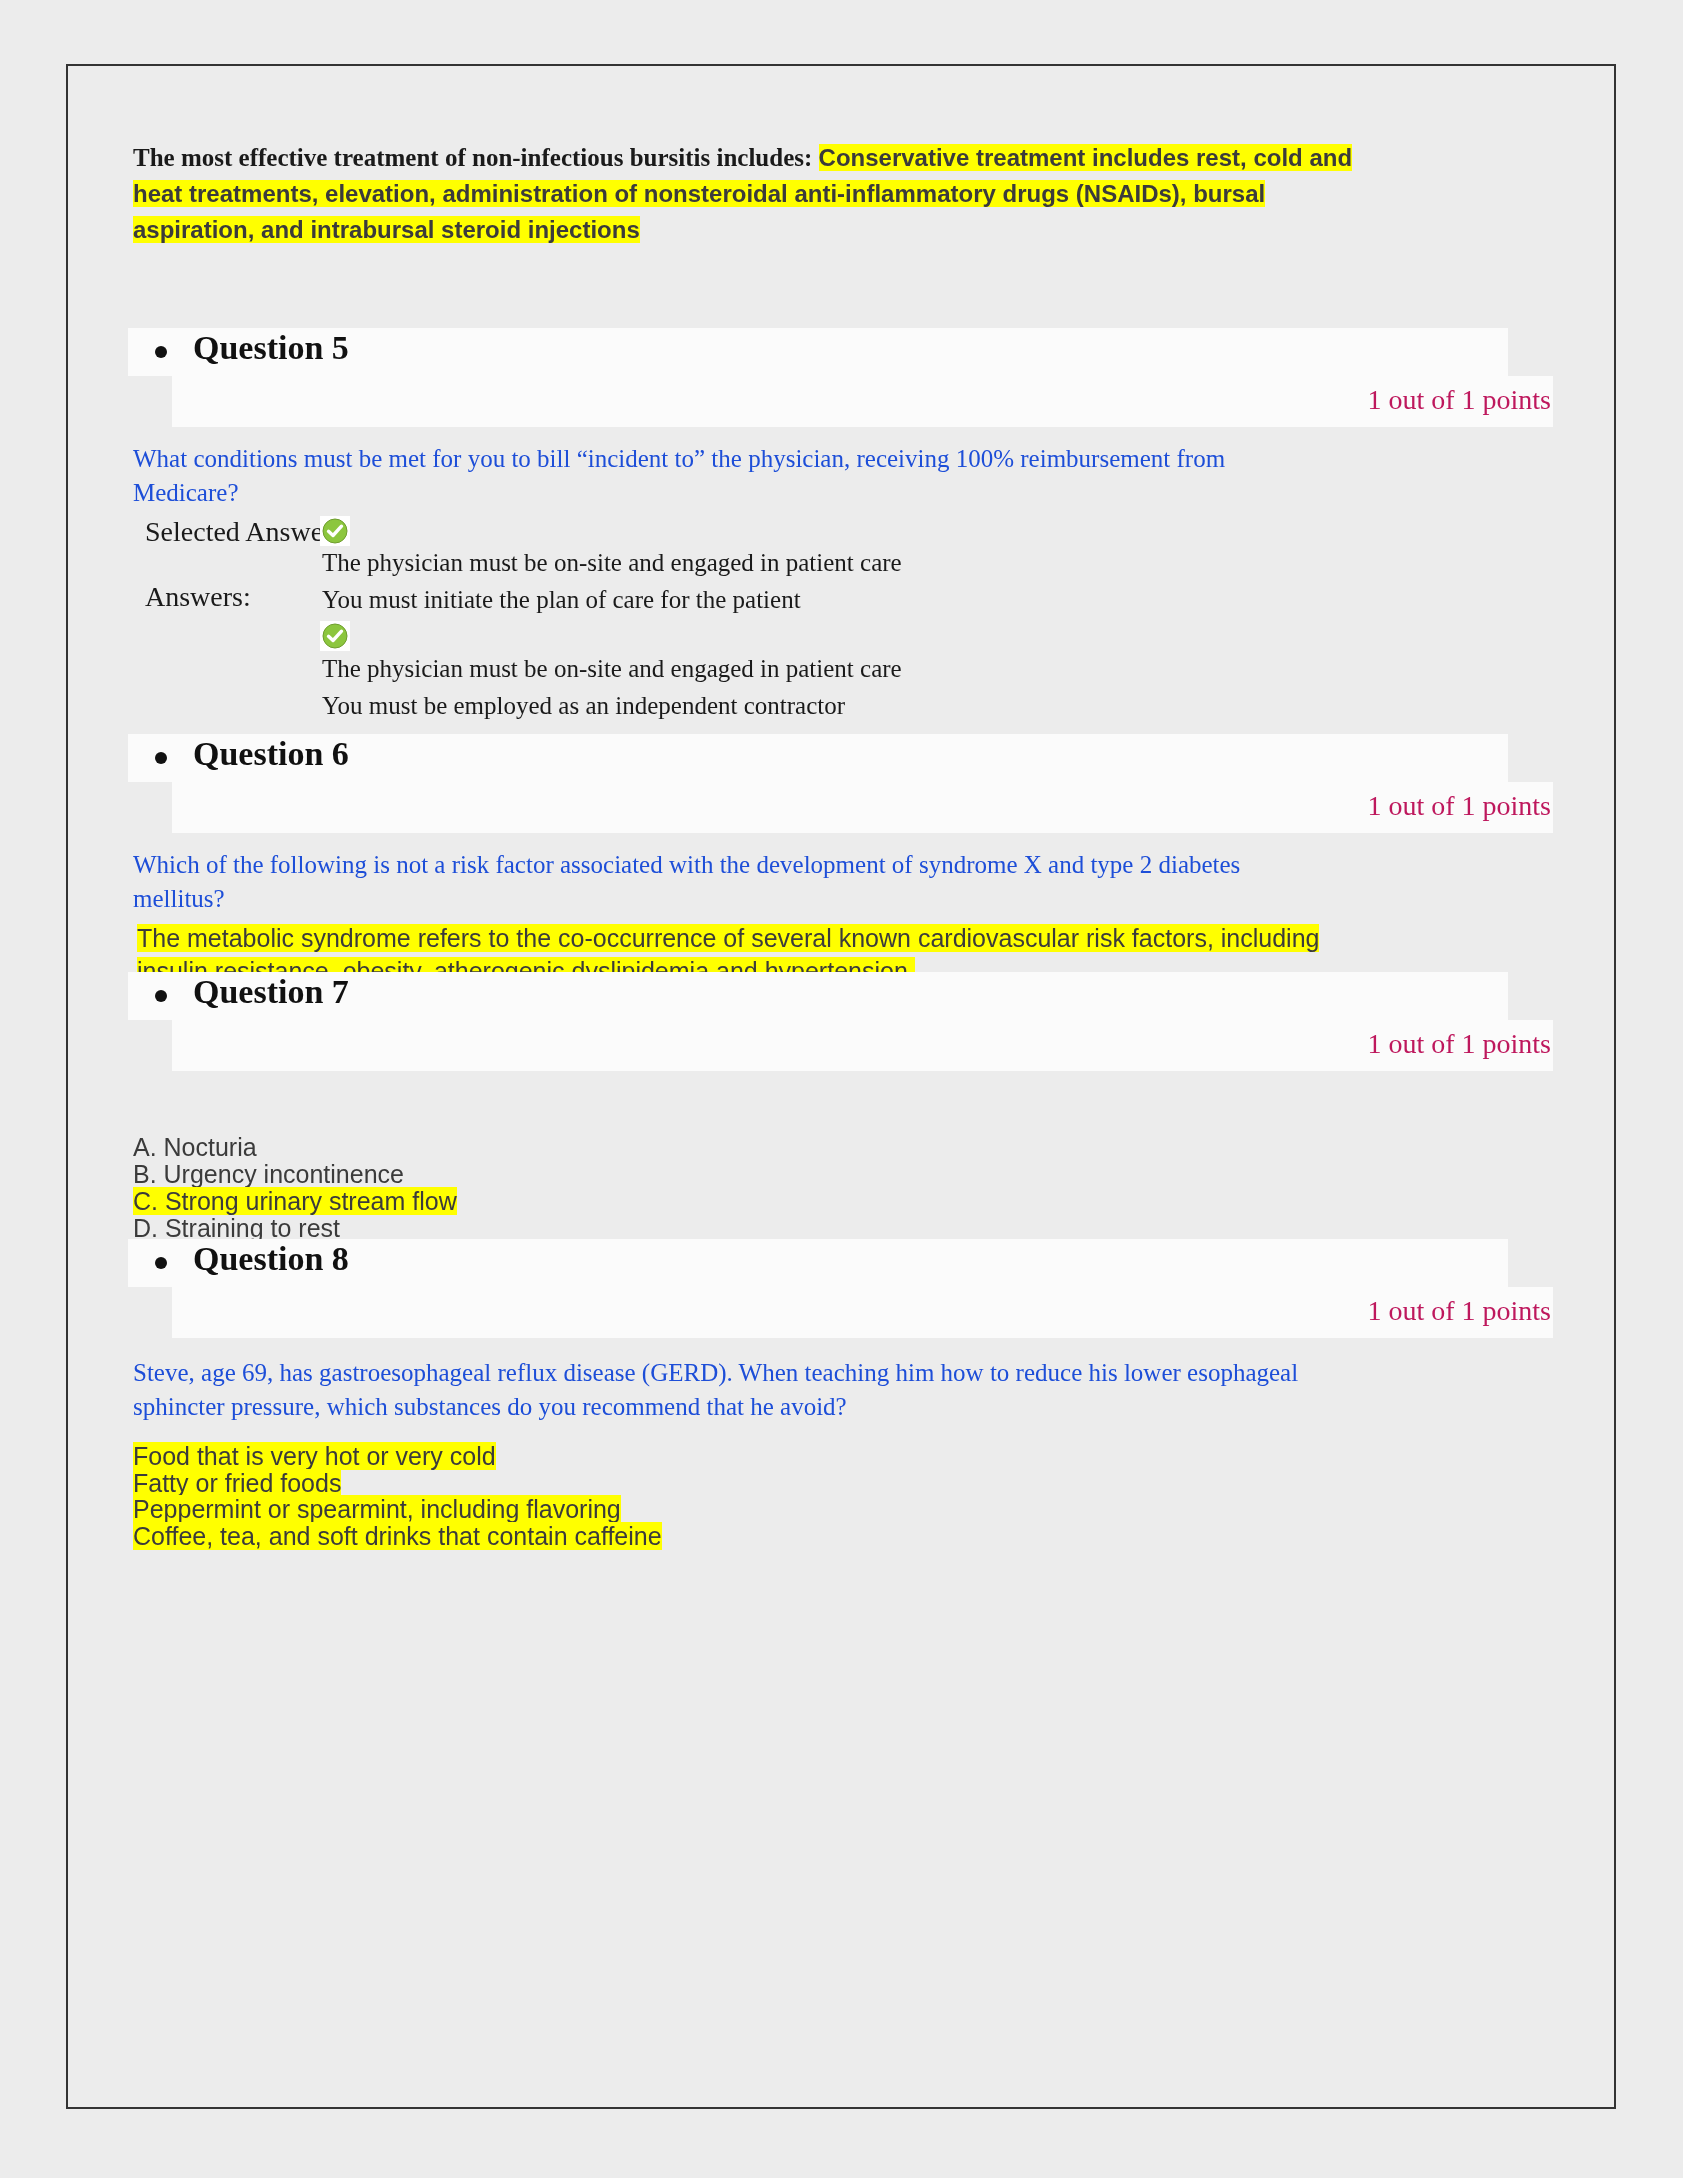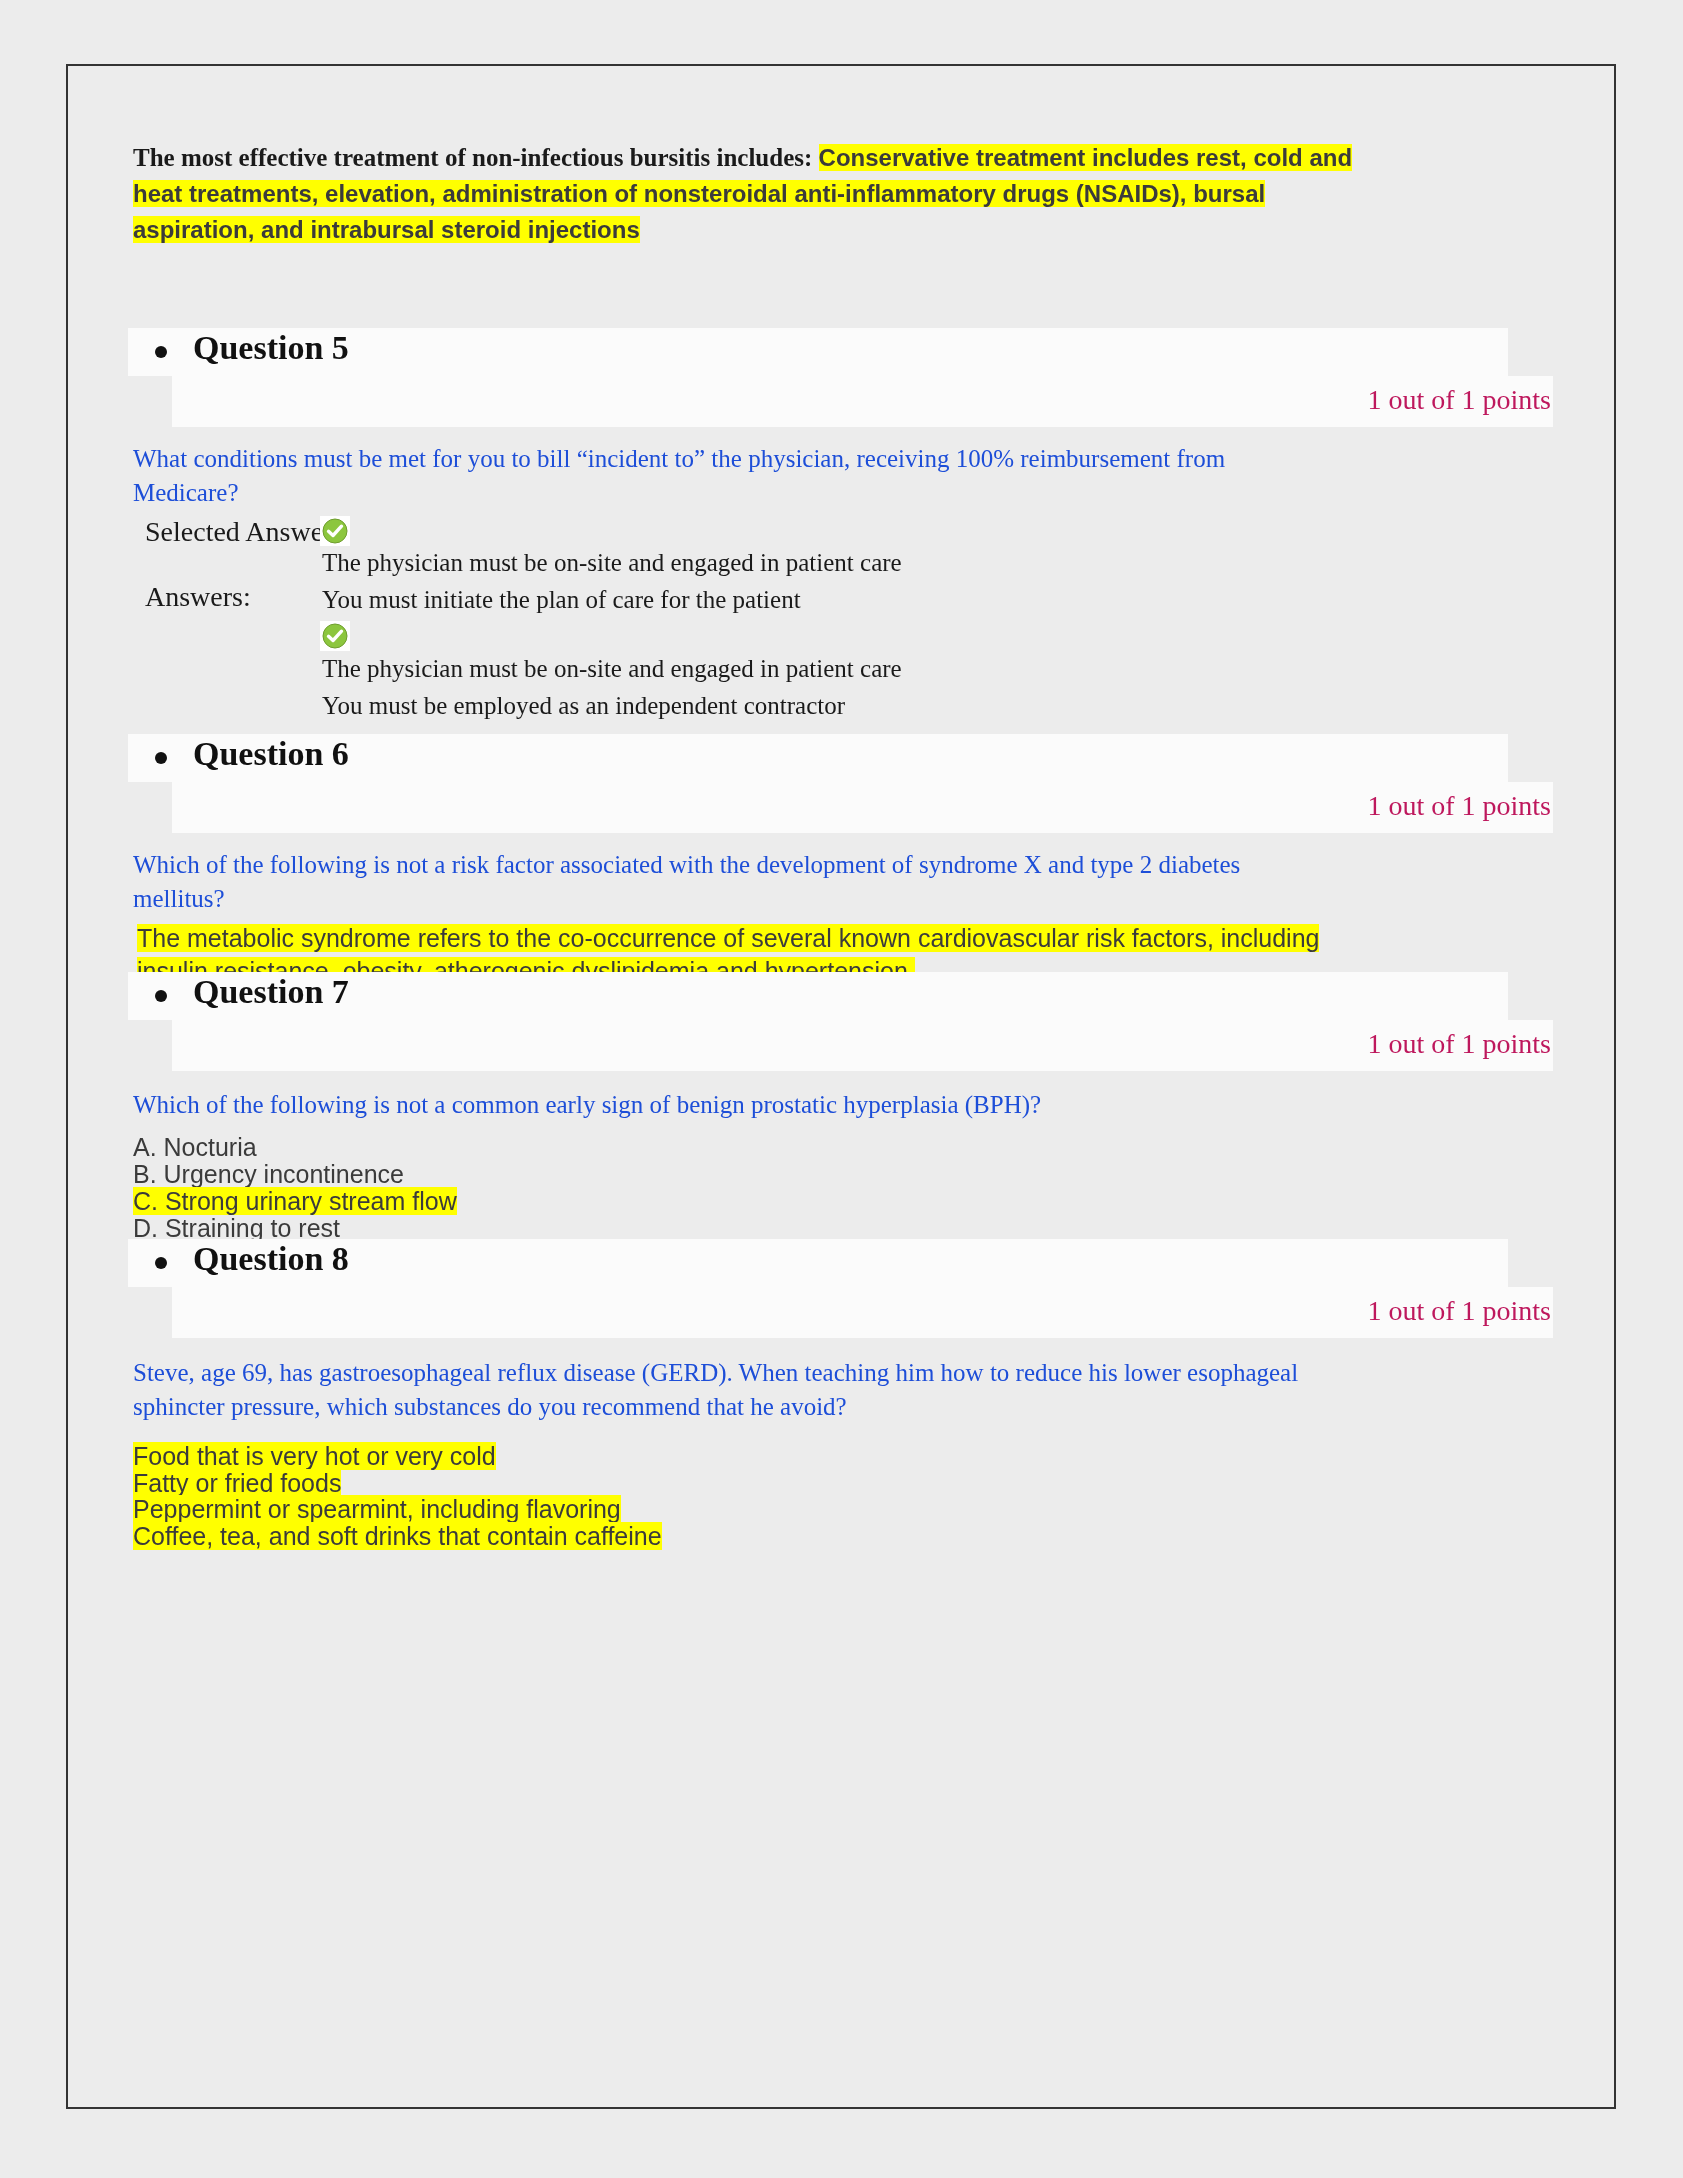--- a/index.html
+++ b/index.html
@@ -228,21 +228,20 @@
       <div class="hl-para" style="top:188px;padding-left:6px;"><span class="hl"> The metabolic syndrome refers to the co-occurrence of several known cardiovascular risk factors, including insulin resistance, obesity, atherogenic dyslipidemia and hypertension.</span></div>
     </div>
 
     <div class="question-block" style="top:906px;height:277px;">
       <div class="q-title-band" style="top:0px;"></div>
       <div class="q-points-band" style="top:48px;"></div>
       <div class="q-bullet" style="top:18px;"></div>
       <div class="q-title" style="top:1px;">Question 7</div>
       <div class="q-points" style="top:56px;">1 out of 1 points</div>
 
-      <div class="q-text" style="top:116px;width:1188px;">Which of the following is not a common early sign of benign prostatic hyperplasia (BPH)?</div>
 
       <div class="opt-line" style="top:161px;text-align:center;"><span class="opt-plain"> A. Nocturia</span></div>
       <div class="opt-line" style="top:188px;"><span class="opt-plain">B. Urgency incontinence</span></div>
       <div class="opt-line" style="top:215px;"><span class="mark">C. Strong urinary stream flow</span></div>
       <div class="opt-line" style="top:242px;"><span class="opt-plain">D. Straining to rest</span></div>
     </div>
 
     <div class="question-block" style="top:1173px;height:297px;">
       <div class="q-title-band" style="top:0px;"></div>
       <div class="q-points-band" style="top:48px;"></div>

